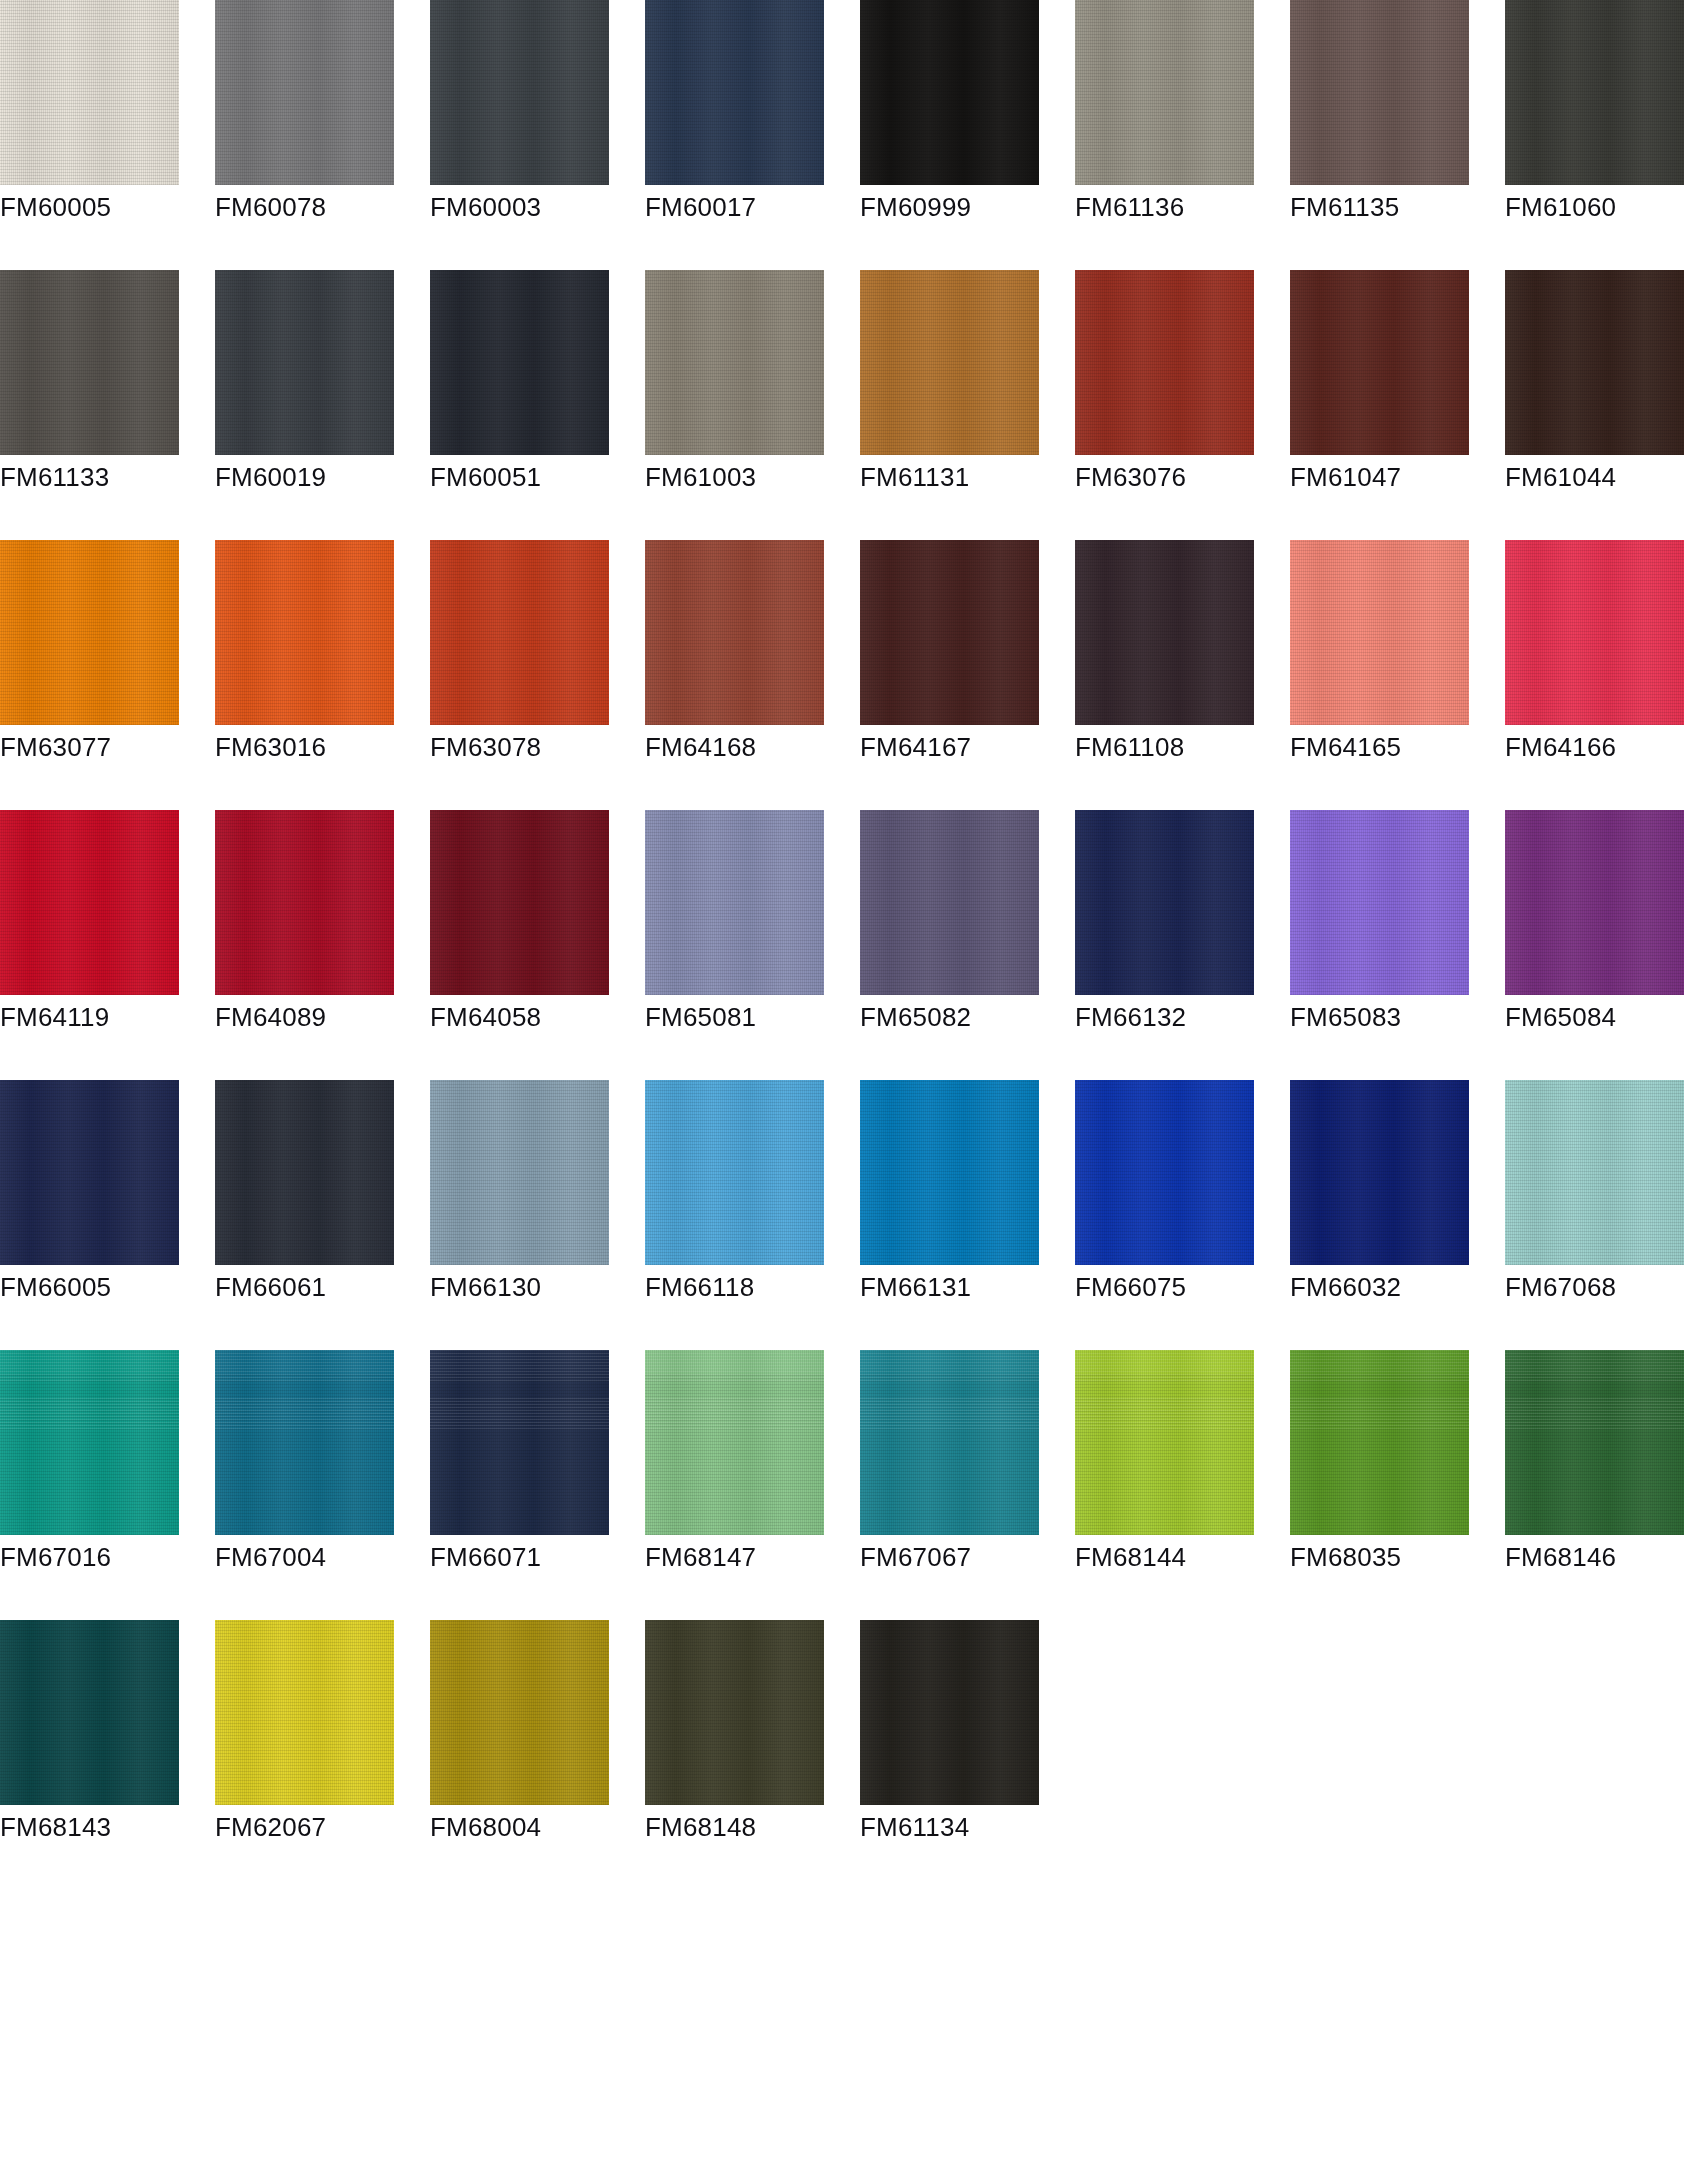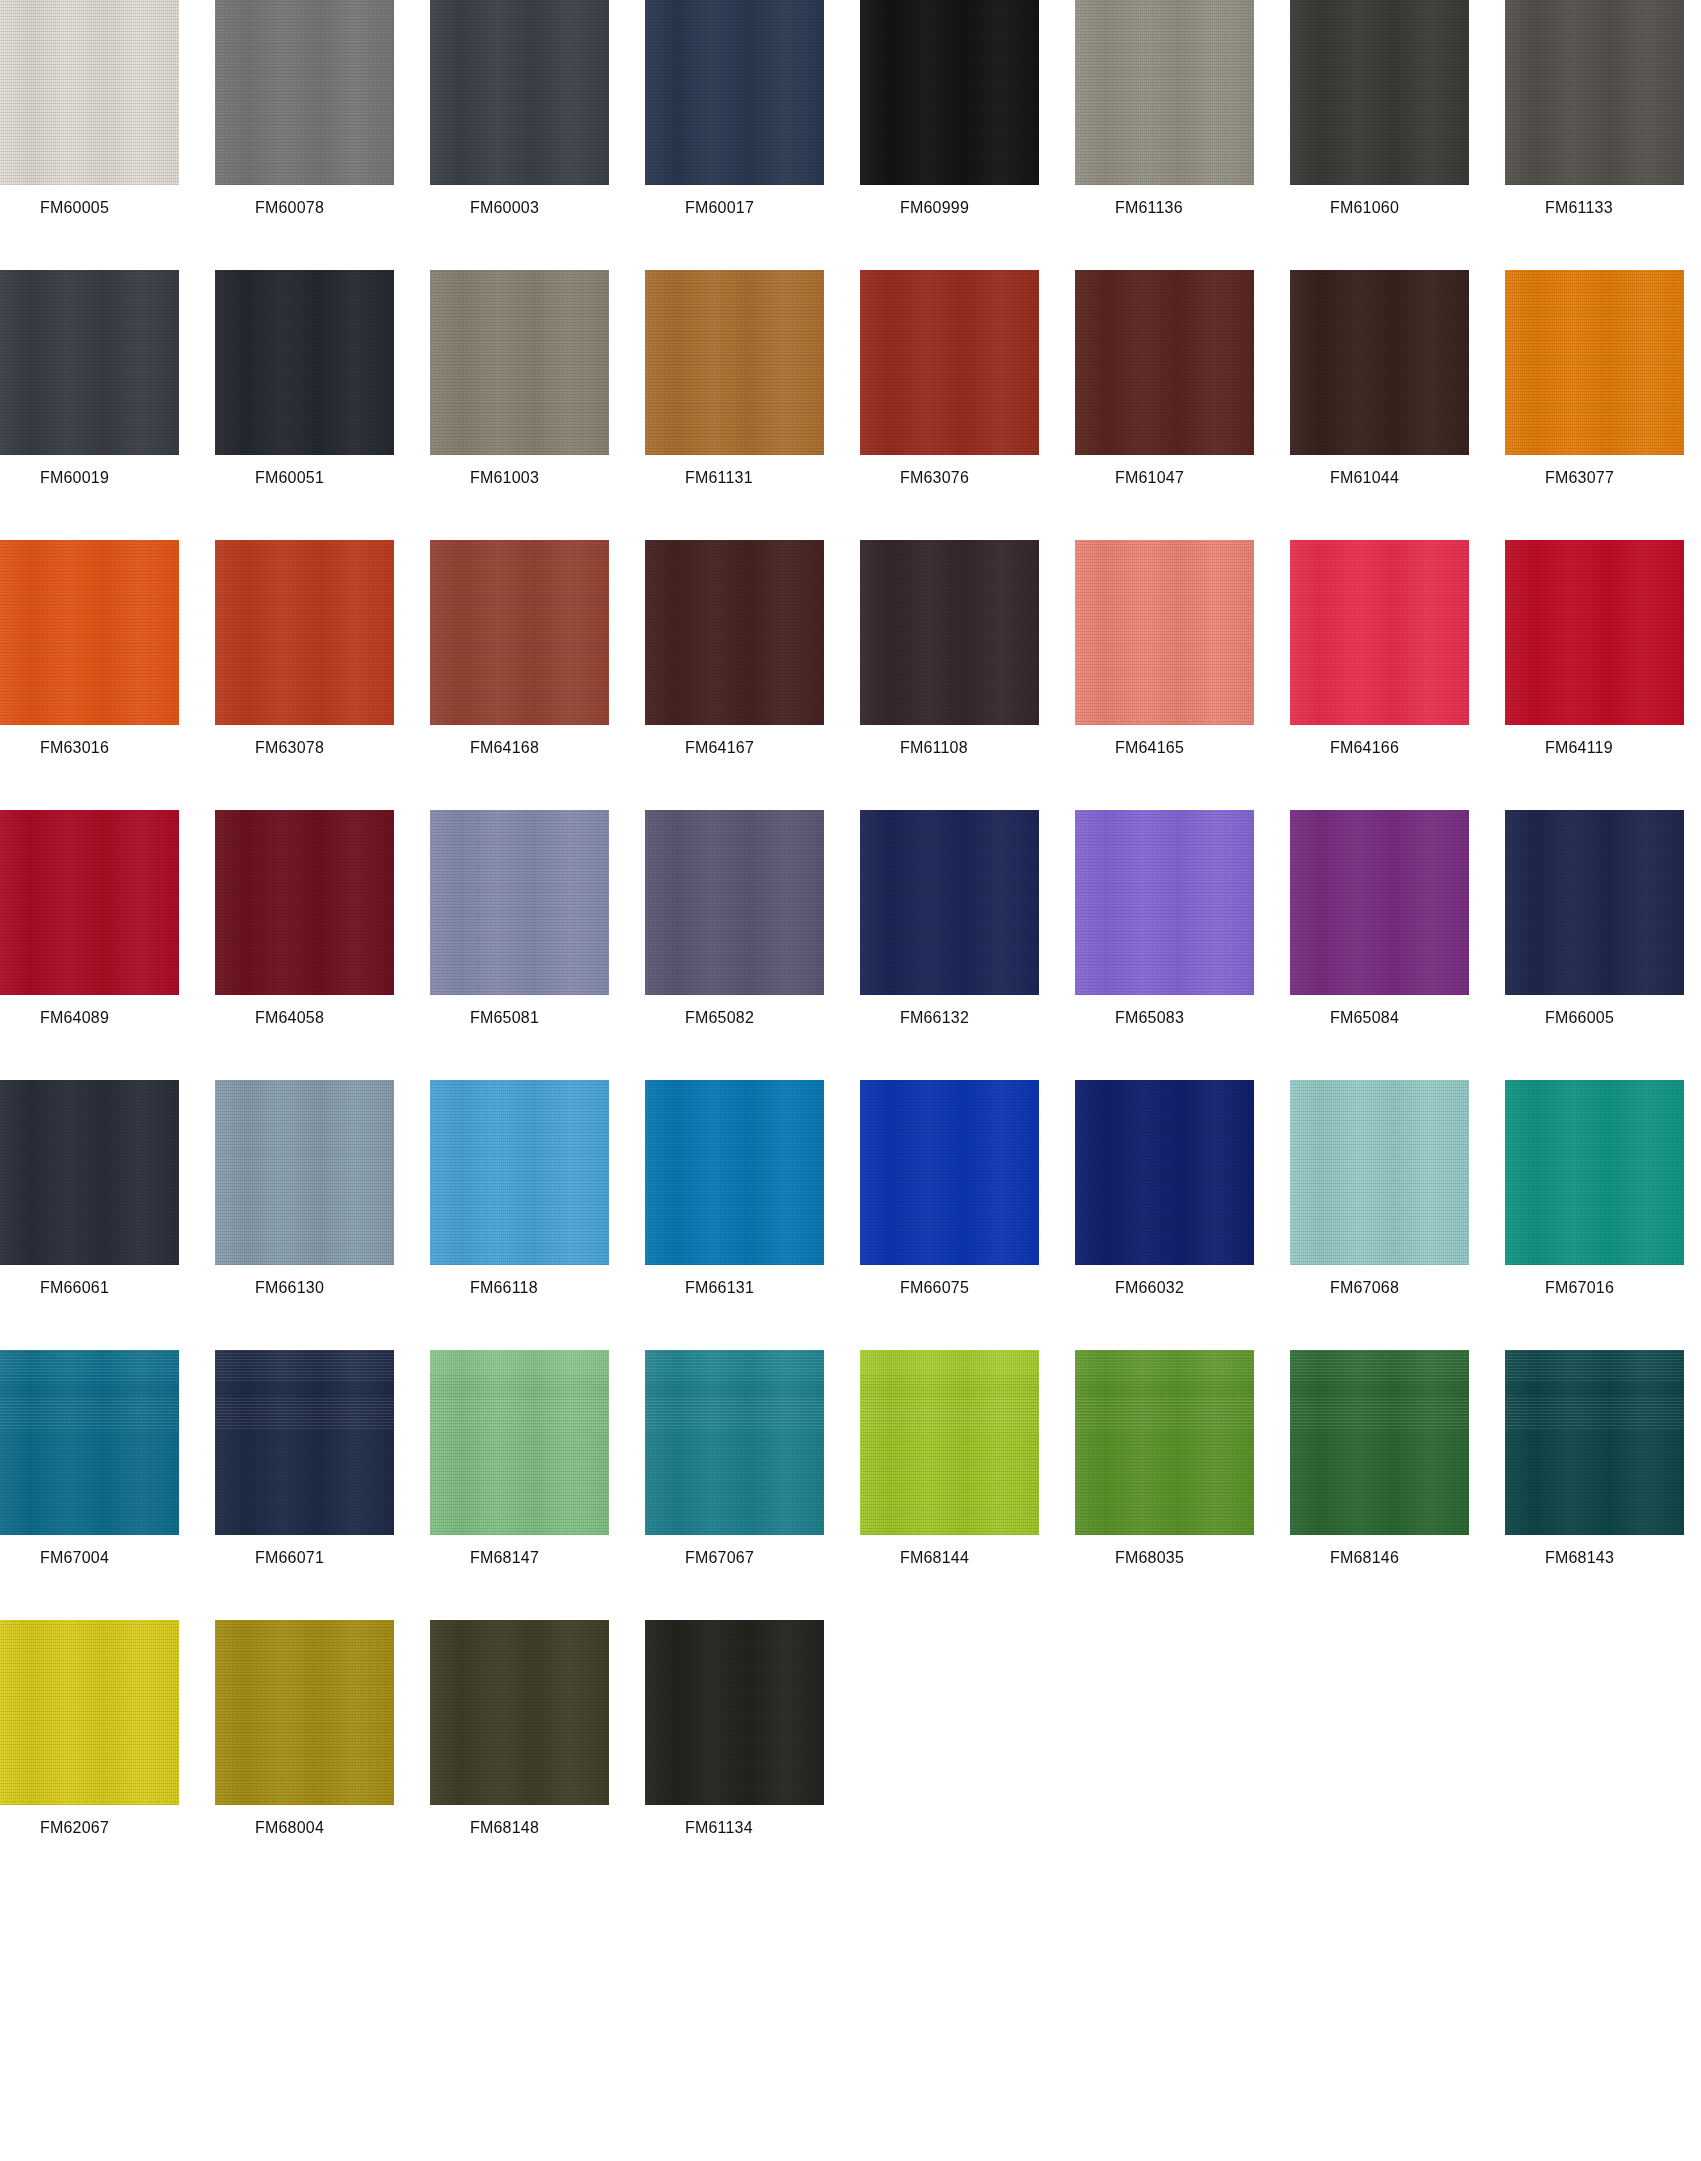--- a/index.html
+++ b/index.html
@@ -93,27 +93,26 @@
       rgba(255,255,255,0.050) 78%,
       rgba(0,0,0,0.035) 100%
     );
   }
 
   .swatch-label {
     position: absolute;
     left: 0;
     top: 193px;
     width: 179px;
-    font-size: 16px;
+    font-size: 26px;
     line-height: 29px;
     letter-spacing: 0.2px;
     color: #0f0f14;
     font-weight: 400;
     white-space: nowrap;
-    margin-left: 40px;
   }
 </style>
 </head>
 <body>
 
 <div id="sheet">
   <div class="swatch-grid" id="swatch-grid">
       <div class="swatch-cell">
         <div class="swatch-chip" style="background-color: rgb(233, 228, 218);">
           <div class="shade"></div>
@@ -150,20 +149,27 @@
         <div class="swatch-label">FM60999</div>
       </div>
       <div class="swatch-cell">
         <div class="swatch-chip" style="background-color: rgb(154, 150, 137);">
           <div class="shade"></div>
           <div class="weave"></div>
         </div>
         <div class="swatch-label">FM61136</div>
       </div>
       <div class="swatch-cell">
+        <div class="swatch-chip" style="background-color: rgb(110, 90, 86);">
+          <div class="shade"></div>
+          <div class="weave"></div>
+        </div>
+        <div class="swatch-label">FM61135</div>
+      </div>
+      <div class="swatch-cell">
         <div class="swatch-chip" style="background-color: rgb(60, 61, 56);">
           <div class="shade"></div>
           <div class="weave"></div>
         </div>
         <div class="swatch-label">FM61060</div>
       </div>
       <div class="swatch-cell">
         <div class="swatch-chip" style="background-color: rgb(88, 84, 79);">
           <div class="shade"></div>
           <div class="weave"></div>

